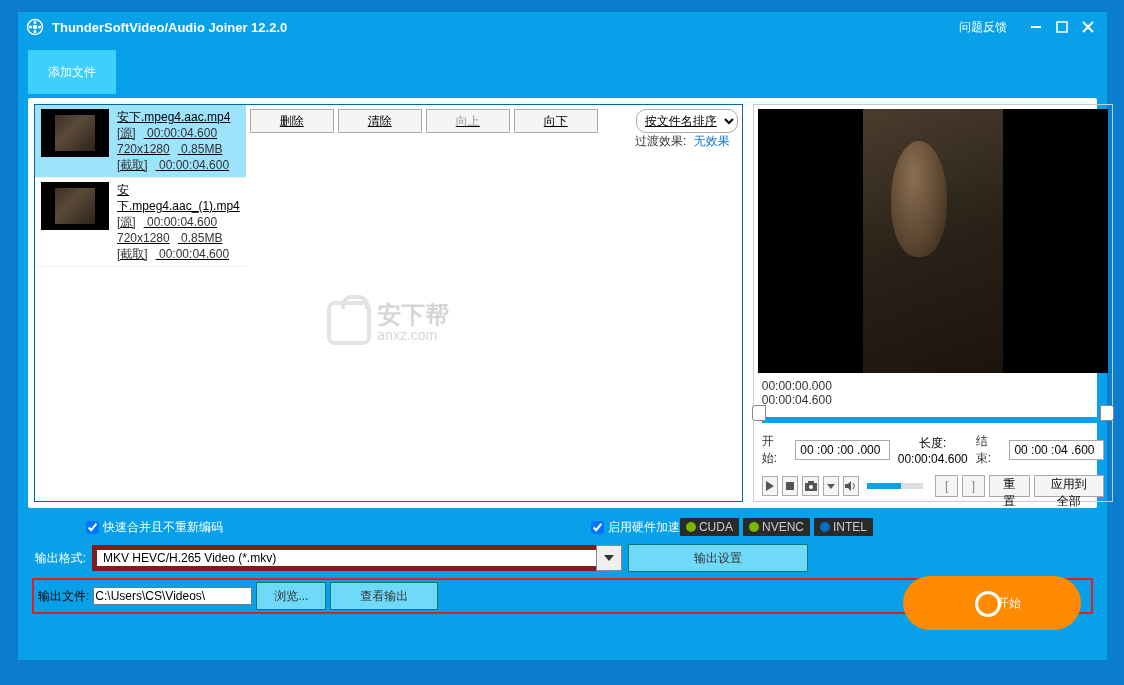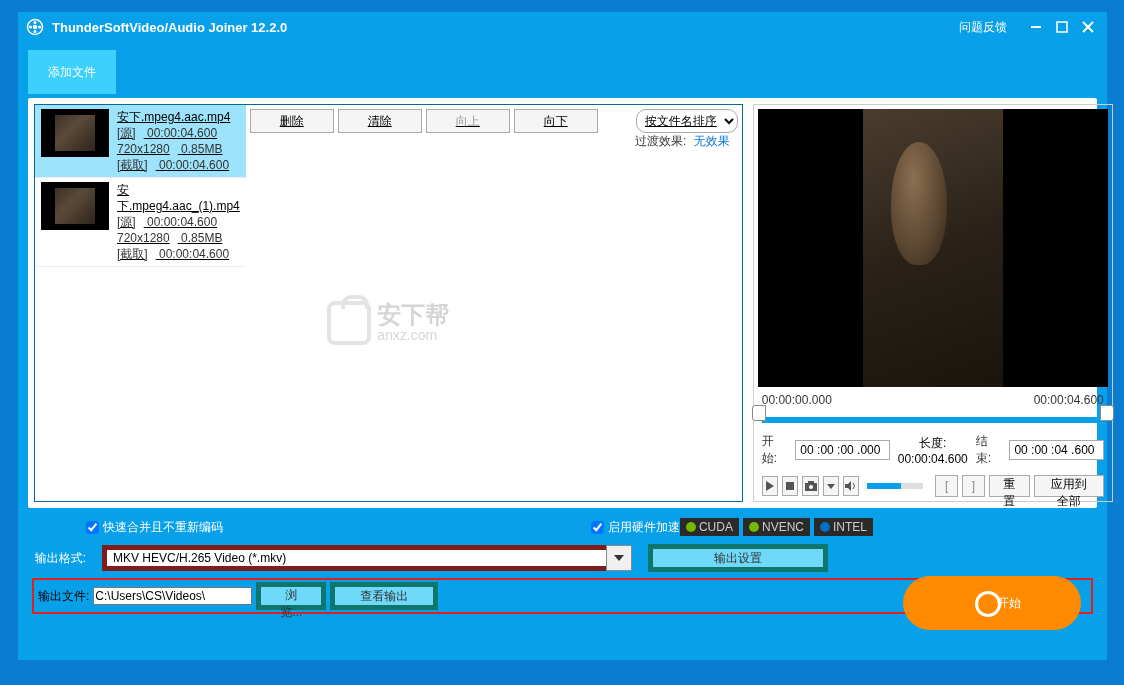--- a/index.html
+++ b/index.html
@@ -34,21 +34,21 @@
 .left-buttons { display: flex; gap: 4px; padding: 4px; }
 .left-buttons button, .left-buttons select { height: 24px; border: 1px solid #aaa; background: #f5f5f5; cursor: pointer; }
 .left-buttons button { width: 84px; }
 .left-buttons button:disabled { color: #999; }
 .left-buttons select { flex: 1; padding: 0 4px; background:#fff;border-radius:10px; }
 .right-panel { width: 468px; display: flex; flex-direction: column; border: 1px solid #ccc; position: relative; }
 .preview { flex: 1; background: #000; position: relative; margin: 4px; }
 .preview .portrait { position:absolute; left:50%; top:0; bottom:0; transform:translateX(-50%); width:40%; background: linear-gradient(160deg,#4a3d2e,#2a2218 50%,#1a140d); }
 .preview .portrait::after{content:'';position:absolute;left:20%;top:12%;width:40%;height:44%;background:radial-gradient(ellipse at 40% 30%,#8b6f52,#5a4530 60%,#2f2416);border-radius:50% 50% 45% 45%;}
 .preview .subtitle{position:absolute;bottom:8%;left:50%;transform:translateX(-50%);color:#ddd;font-size:9px;text-align:center;}
-.time-row { display: flex; justify-content: space-between; padding: 2px 8px; color: #333; }
+.time-row { display: flex; justify-content: space-between; padding: 2px 8px; color: #333; flex-direction: column; }
 .slider-row { padding: 2px 8px; position: relative; height: 20px; }
 .slider-track { height: 6px; background: #d0d0d0; margin-top: 6px; position: relative; }
 .slider-fill { position: absolute; height: 100%; background: #08a0e9; left: 0; right: 0; }
 .slider-handle { position:absolute; width:14px; height:16px; background:#fff; border:1px solid #888; top:-4px; cursor:pointer; }
 .slider-handle.left{left:-2px;border-radius:3px 0 0 3px;}
 .slider-handle.right{right:-2px;border-radius:0 3px 3px 0;}
 .time-inputs { display: flex; gap: 8px; padding: 4px 8px; align-items: center; }
 .time-inputs label { color: #333; }
 .time-inputs .tbox { border: 1px solid #aaa; padding: 2px 4px; width: 100px; background:#fff; cursor:text; }
 .time-inputs .len { flex: 1; text-align: center; }
@@ -61,27 +61,27 @@
 .spacer{flex:1;}
 .options { padding: 10px 14px 4px 14px; display: flex; align-items: center; color: #fff; }
 .options label { display:flex; align-items:center; gap:4px; }
 .options input[type=checkbox]{width:13px;height:13px;}
 .hw-badges { display:flex; gap:4px;}
 .badge { background:#2a2a2a; color:#ccc; font-size:10px; padding:2px 6px; display:flex;align-items:center;gap:3px;}
 .badge .dot{width:10px;height:10px;border-radius:50%;background:#76b900;}
 .badge.nv .dot{background:#76b900;}
 .badge.intel .dot{background:#0071c5;}
 .output-rows { padding: 4px 14px; display:flex; flex-direction:column; gap:6px;}
-.output-row { display:flex; align-items:center; gap:16px; }
+.output-row { display:flex; align-items:center; gap:6px; }
 .output-row .lbl { color:#fff; width:54px; text-align:right; }
 .output-row select, .output-row input { height:26px; border:5px solid #7f1d1d; padding:0 6px; background:#fff; }
 .output-row .combo{flex:1;display:flex;}
 .output-row .combo input{flex:1;border-right:none;}
 .output-row .combo .dd{width:26px;border:1px solid #888;background:#f0f0f0;display:flex;align-items:center;justify-content:center;cursor:pointer;}
-.cyan-btn { height:28px; background:#6ed9f8; border:5px solid #0f766e; padding:0 16px; cursor:pointer; color:#333; width:92px;}
+.cyan-btn { height:28px; background:#6ed9f8; border:1px solid #0f766e; padding:0 16px; cursor:pointer; color:#333; width:92px;}
 .red-outline { border:2px solid #e02020; padding:2px; display:flex; gap:4px; align-items:center;}
 .red-outline .lbl{margin-left:2px;}
 .start-btn { position:absolute; right:26px; bottom:30px; width:178px; height:54px; background:#ff8a00; border:none; border-radius:27px; color:#fff; font-size:20px; display:flex; align-items:center; justify-content:center; gap:10px; cursor:pointer;}
 .start-btn .arrows{width:24px;height:24px;position:relative;}
 .start-btn .arrows::before,.start-btn .arrows::after{content:'';position:absolute;width:20px;height:20px;border:3px solid #fff;border-radius:50%;border-left-color:transparent;border-bottom-color:transparent;}
 .start-btn .arrows::after{transform:rotate(180deg);}
 svg { display:block; }
 </style>
 </head>
 <body>

